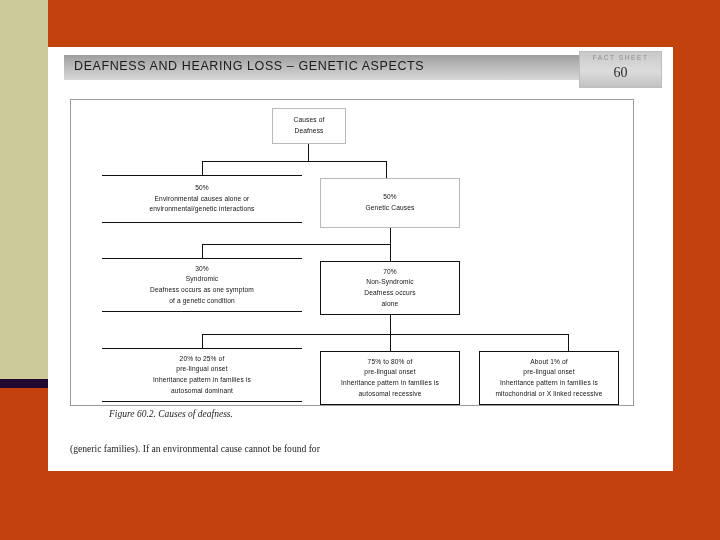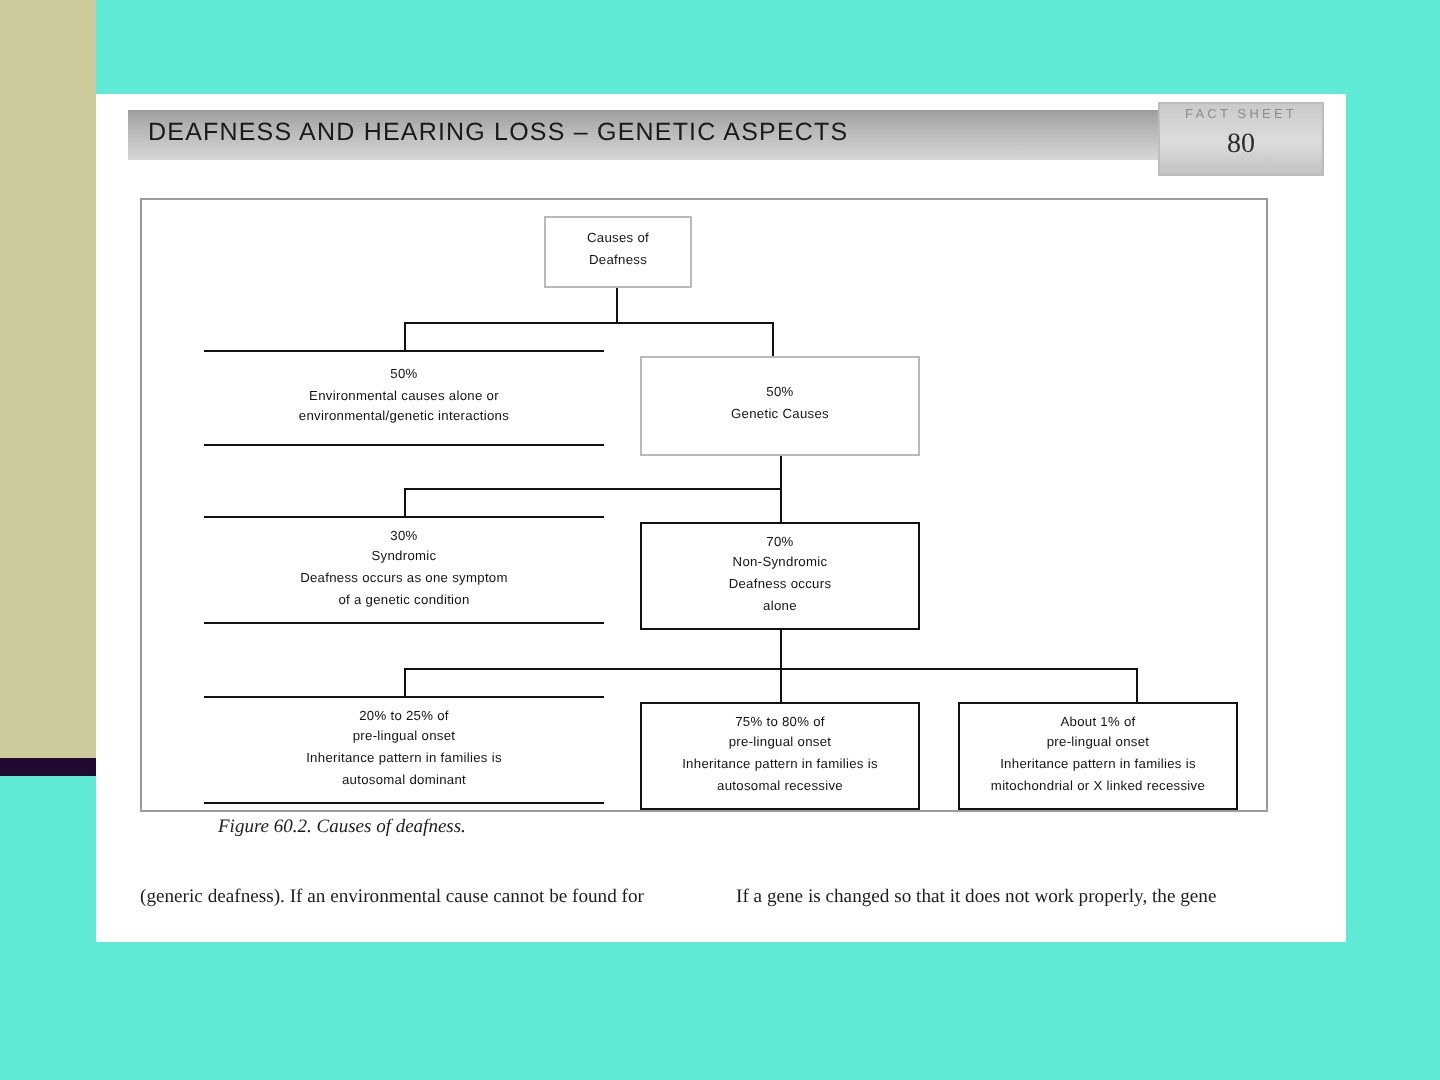--- a/index.html
+++ b/index.html
@@ -5,21 +5,21 @@
   html,body{margin:0;padding:0;}
   body{
     width:720px;height:540px;
     background:#ffffff;
     font-family:"Liberation Sans", sans-serif;
     overflow:hidden;
   }
   #slide{
     position:relative;
     width:720px;height:540px;
-    background:#5eead4;
+    background:#c2410c;
     overflow:hidden;
   }
   
   .khaki-bar{
     position:absolute;left:0;top:0;width:48px;height:379px;
     background:#CCCA9A;
   }
   .maroon-bar{
     position:absolute;left:0;top:379px;width:48px;height:9px;
     background:#210A30;
@@ -106,21 +106,21 @@
   <div class="khaki-bar"></div>
   <div class="maroon-bar"></div>
 
   <div class="page">
 
     <div class="hdr-band"></div>
     <div class="hdr-title">DEAFNESS AND HEARING LOSS – GENETIC ASPECTS</div>
 
     <div class="factsheet">
       <div class="fs-label">FACT SHEET</div>
-      <div class="fs-num">80</div>
+      <div class="fs-num">60</div>
     </div>
 
     <div class="fig-frame">
 
       <div class="node faint" style="left:201px;top:8px;width:74px;height:36px;flex-direction:column;">
         <span>Causes of</span>
         <span>Deafness</span>
       </div>
 
       <div class="ln v" style="left:237px;top:44px;height:18px;"></div>
@@ -183,17 +183,16 @@
         <span>About 1% of</span>
         <span>pre-lingual onset</span>
         <span>Inheritance pattern in families is</span>
         <span>mitochondrial or X linked recessive</span>
       </div>
 
     </div>
 
     <div class="caption">Figure 60.2. Causes of deafness.</div>
 
-    <div class="bodytext col1">(generic deafness). If an environmental cause cannot be found for</div>
-    <div class="bodytext col2">If a gene is changed so that it does not work properly, the gene</div>
+    <div class="bodytext col1">(generic families). If an environmental cause cannot be found for</div>
 
   </div>
 </div>
 
 </body></html>

